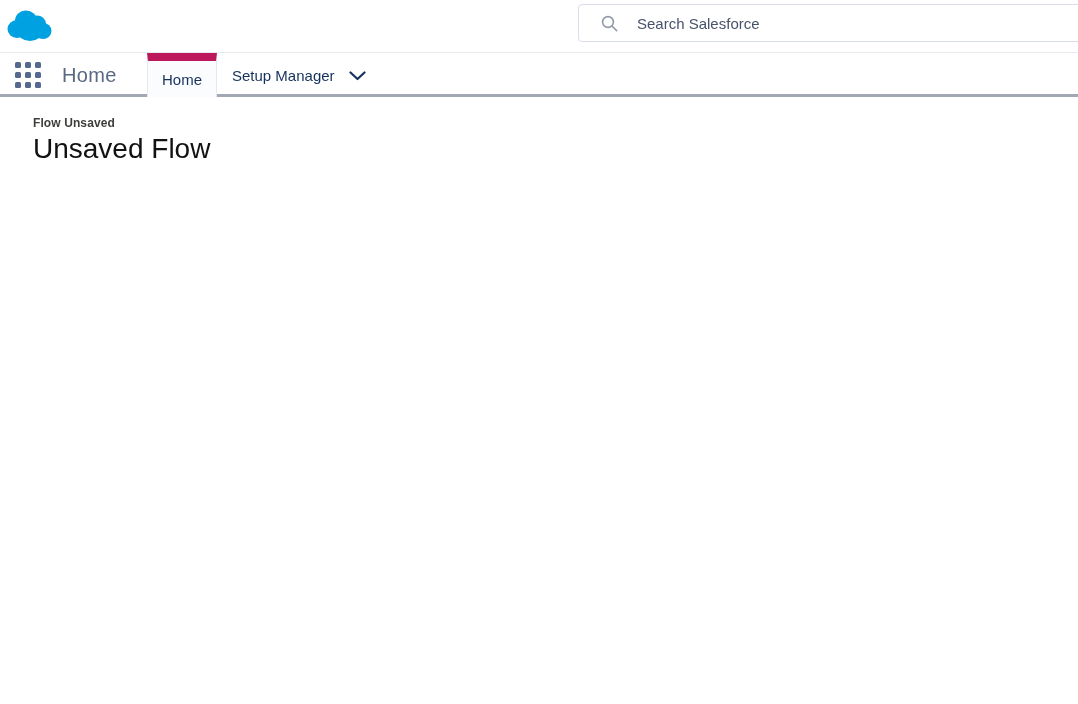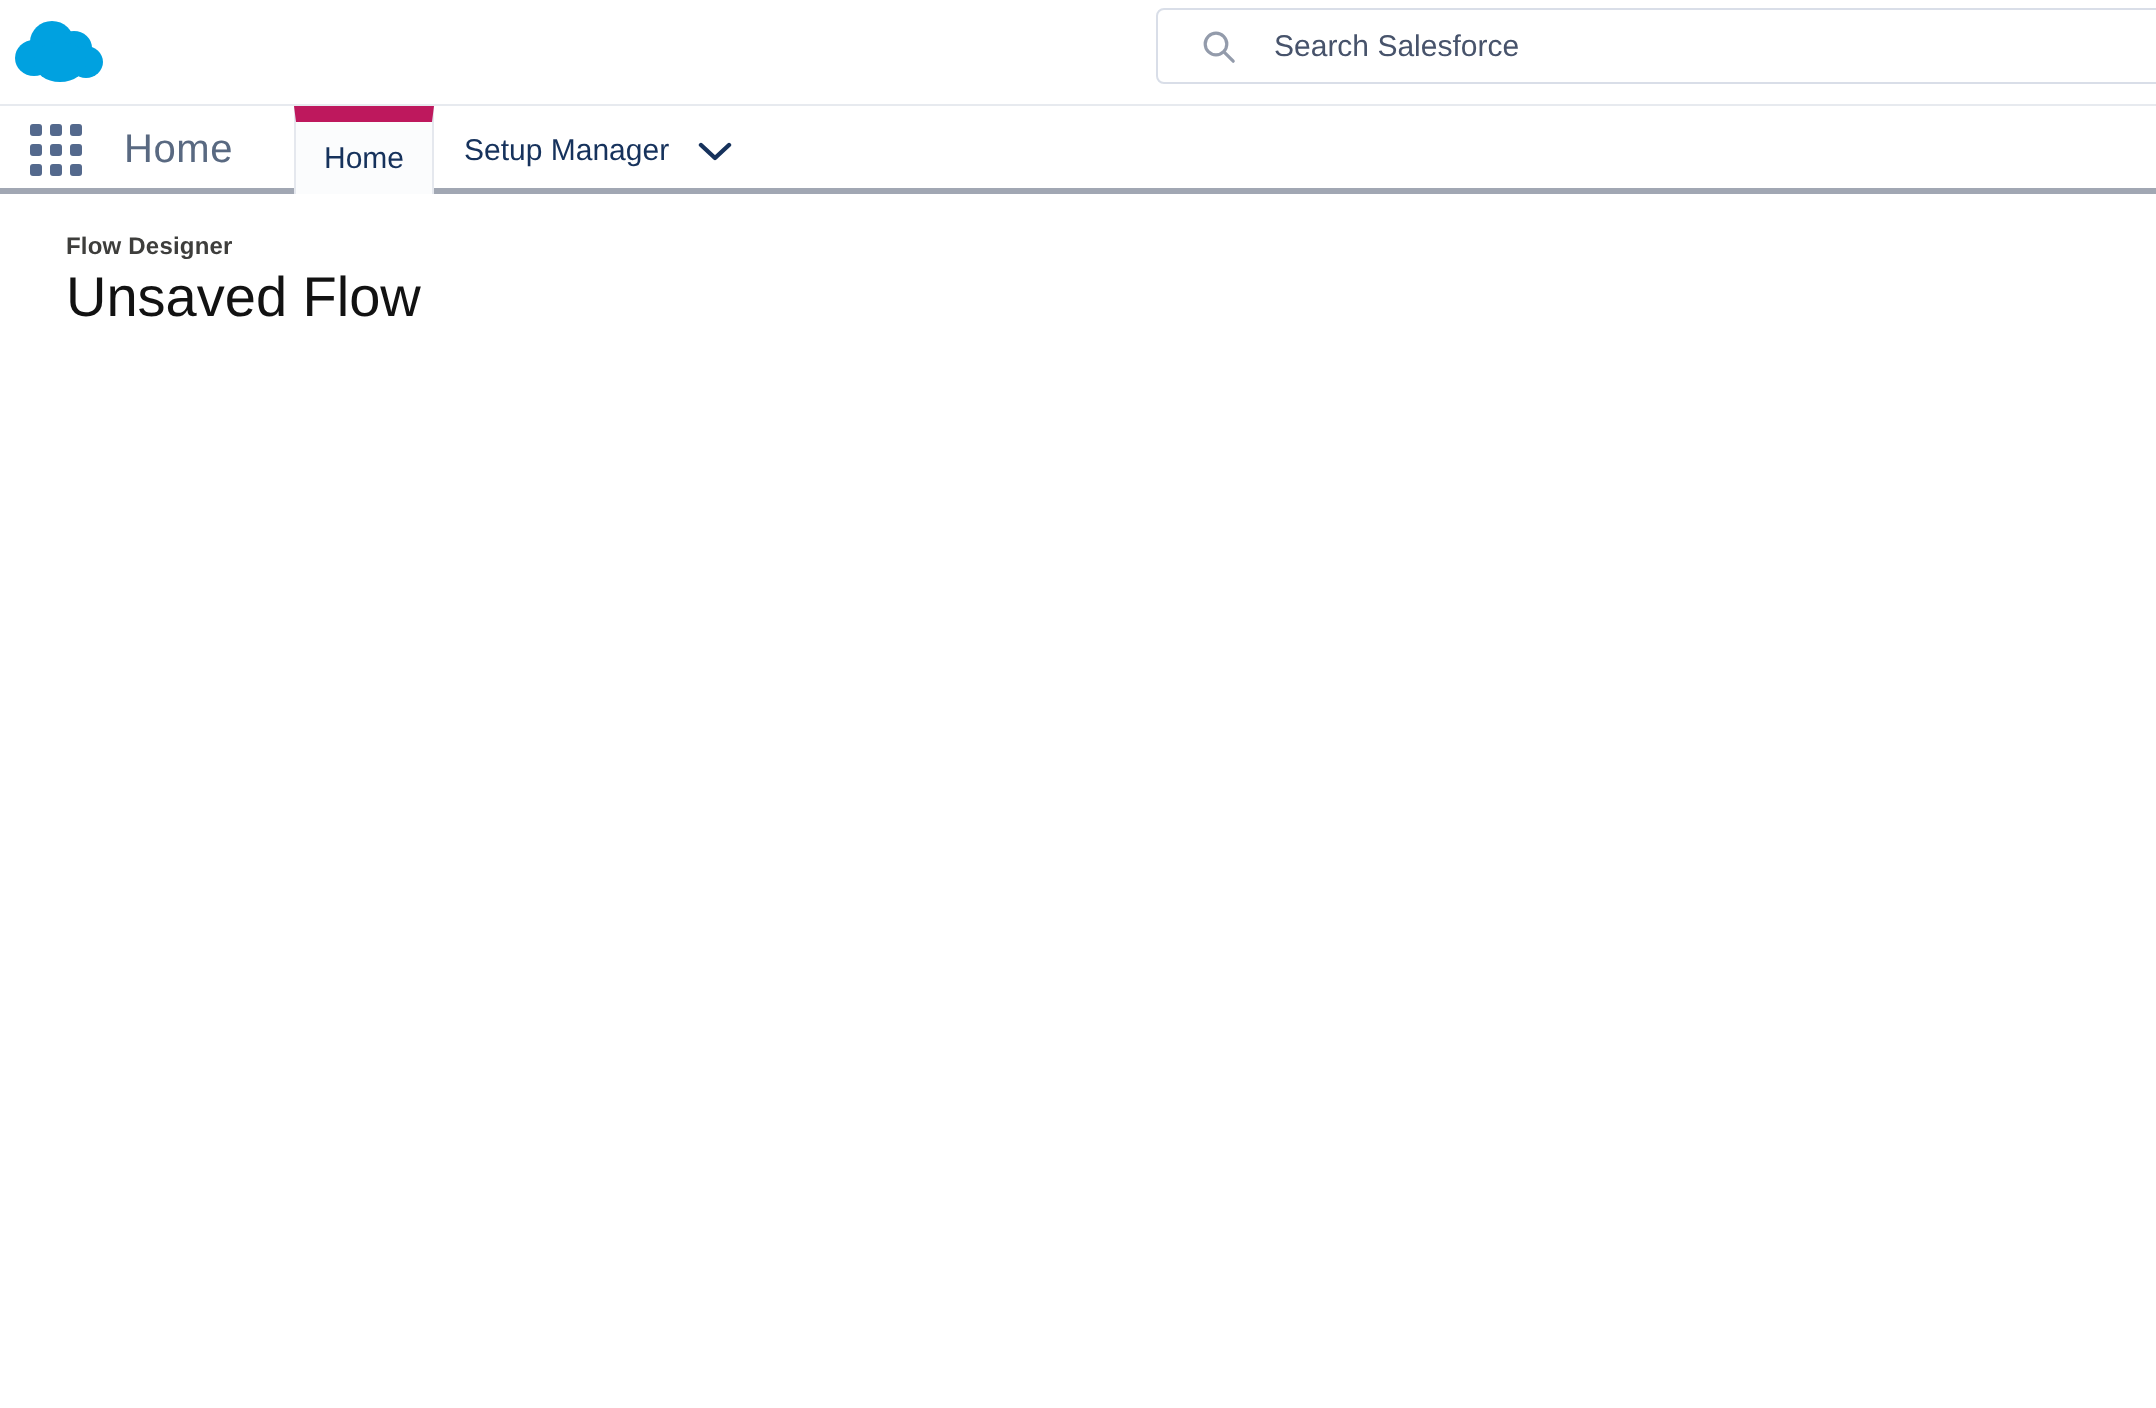--- a/index.html
+++ b/index.html
@@ -184,15 +184,15 @@
     <div class="tab with-menu">
       <span>Setup Manager</span>
       <svg class="chev" viewBox="0 0 17 10" fill="none" xmlns="http://www.w3.org/2000/svg" aria-hidden="true">
         <path d="M1.5 1.5 L8.5 8 L15.5 1.5" stroke="#16325c" stroke-width="2.2" stroke-linecap="round" stroke-linejoin="round"></path>
       </svg>
     </div>
   </div>
 </nav>
 
 <main class="content">
-  <div class="eyebrow">Flow Designer</div>
+  <div class="eyebrow">Flow Unsaved</div>
   <h1 class="page-title">Unsaved Flow</h1>
 </main>
 
 </body></html>

